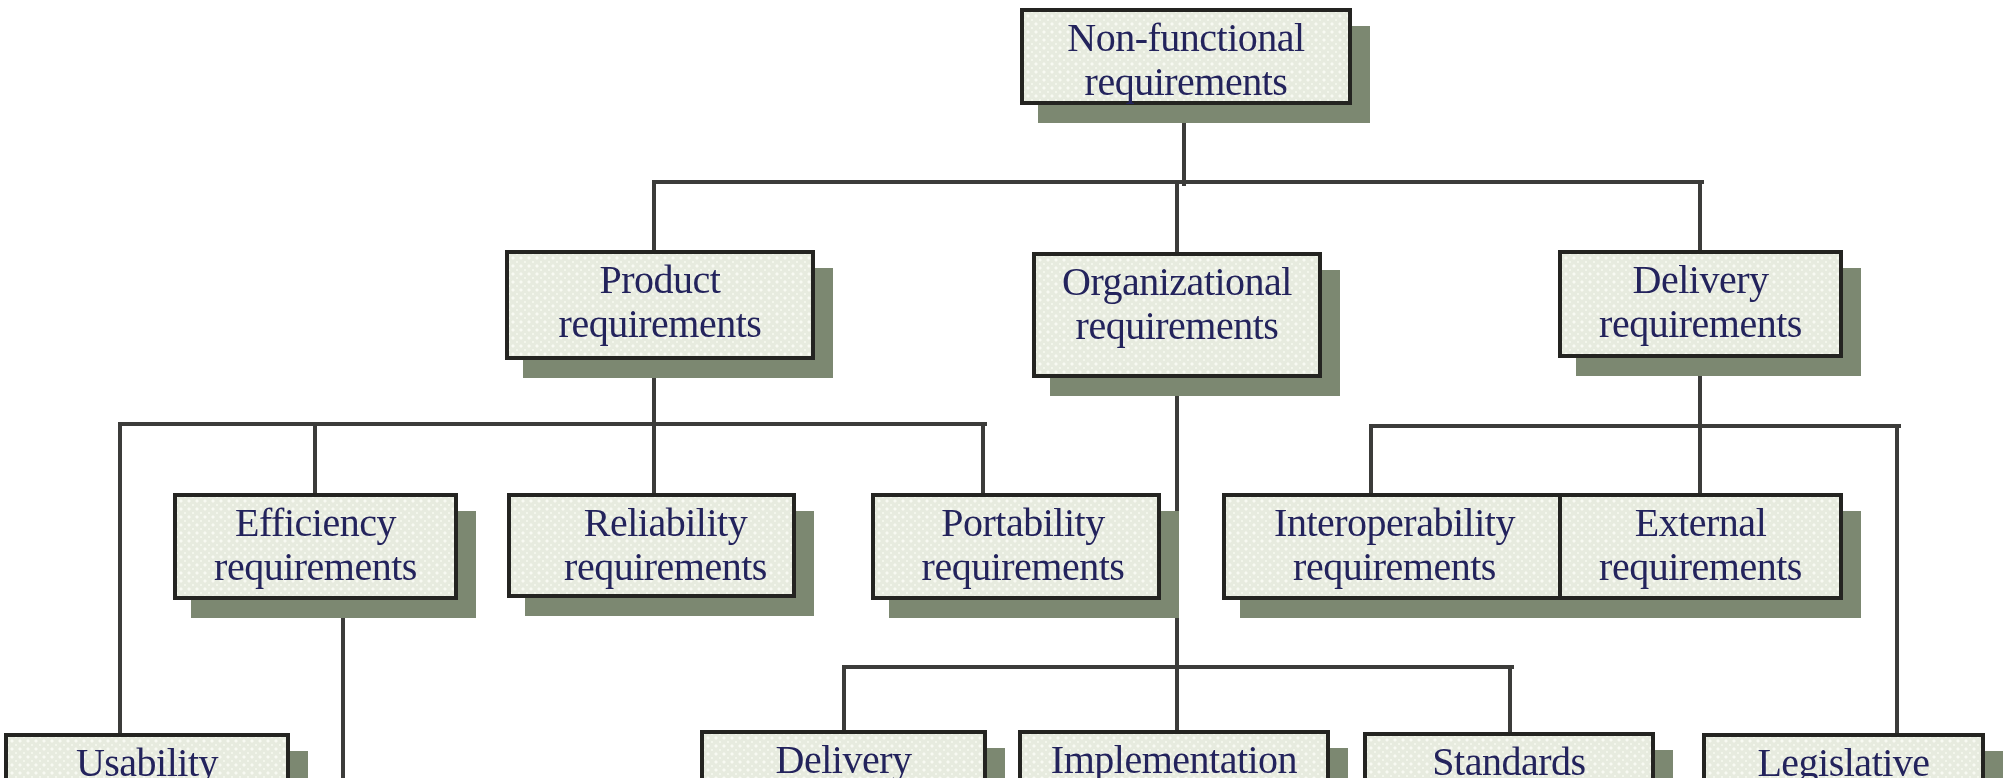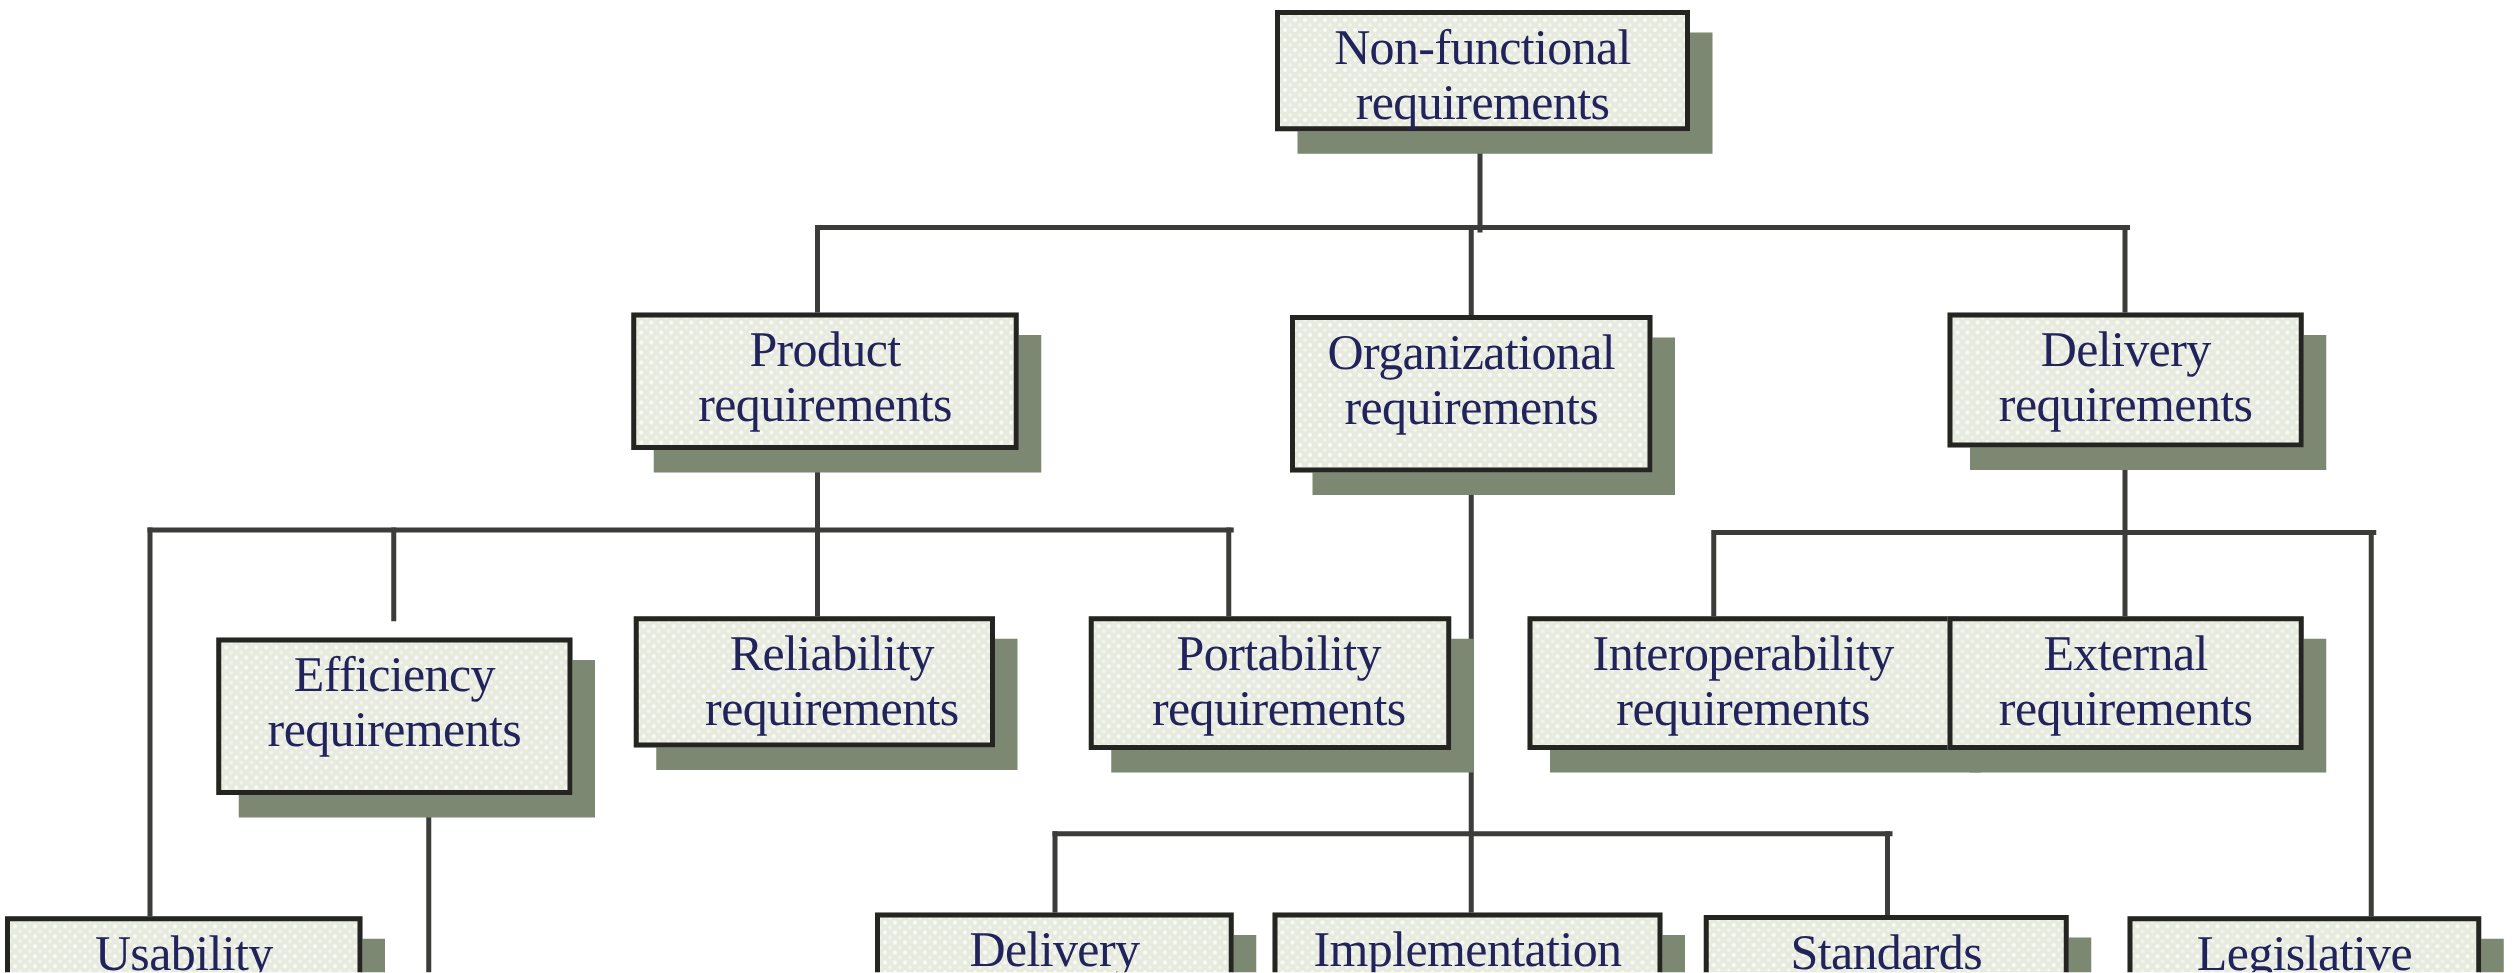--- a/index.html
+++ b/index.html
@@ -68,21 +68,21 @@
       <div class="nline">requirements</div>
     </div>
     <div class="node" style="left: 1032px; top: 252px; width: 290px; height: 126px;">
       <div class="nline">Organizational</div>
       <div class="nline">requirements</div>
     </div>
     <div class="node" style="left: 1558px; top: 250px; width: 285px; height: 108px;">
       <div class="nline">Delivery</div>
       <div class="nline">requirements</div>
     </div>
-    <div class="node" style="left: 173px; top: 510px; width: 285px; height: 126px;">
+    <div class="node" style="left: 173px; top: 493px; width: 285px; height: 107px;">
       <div class="nline">Efficiency</div>
       <div class="nline">requirements</div>
     </div>
     <div class="node" style="left: 507px; top: 493px; width: 289px; height: 105px; padding-left: 28px;">
       <div class="nline">Reliability</div>
       <div class="nline">requirements</div>
     </div>
     <div class="node" style="left: 871px; top: 493px; width: 290px; height: 107px; padding-left: 14px;">
       <div class="nline">Portability</div>
       <div class="nline">requirements</div>

